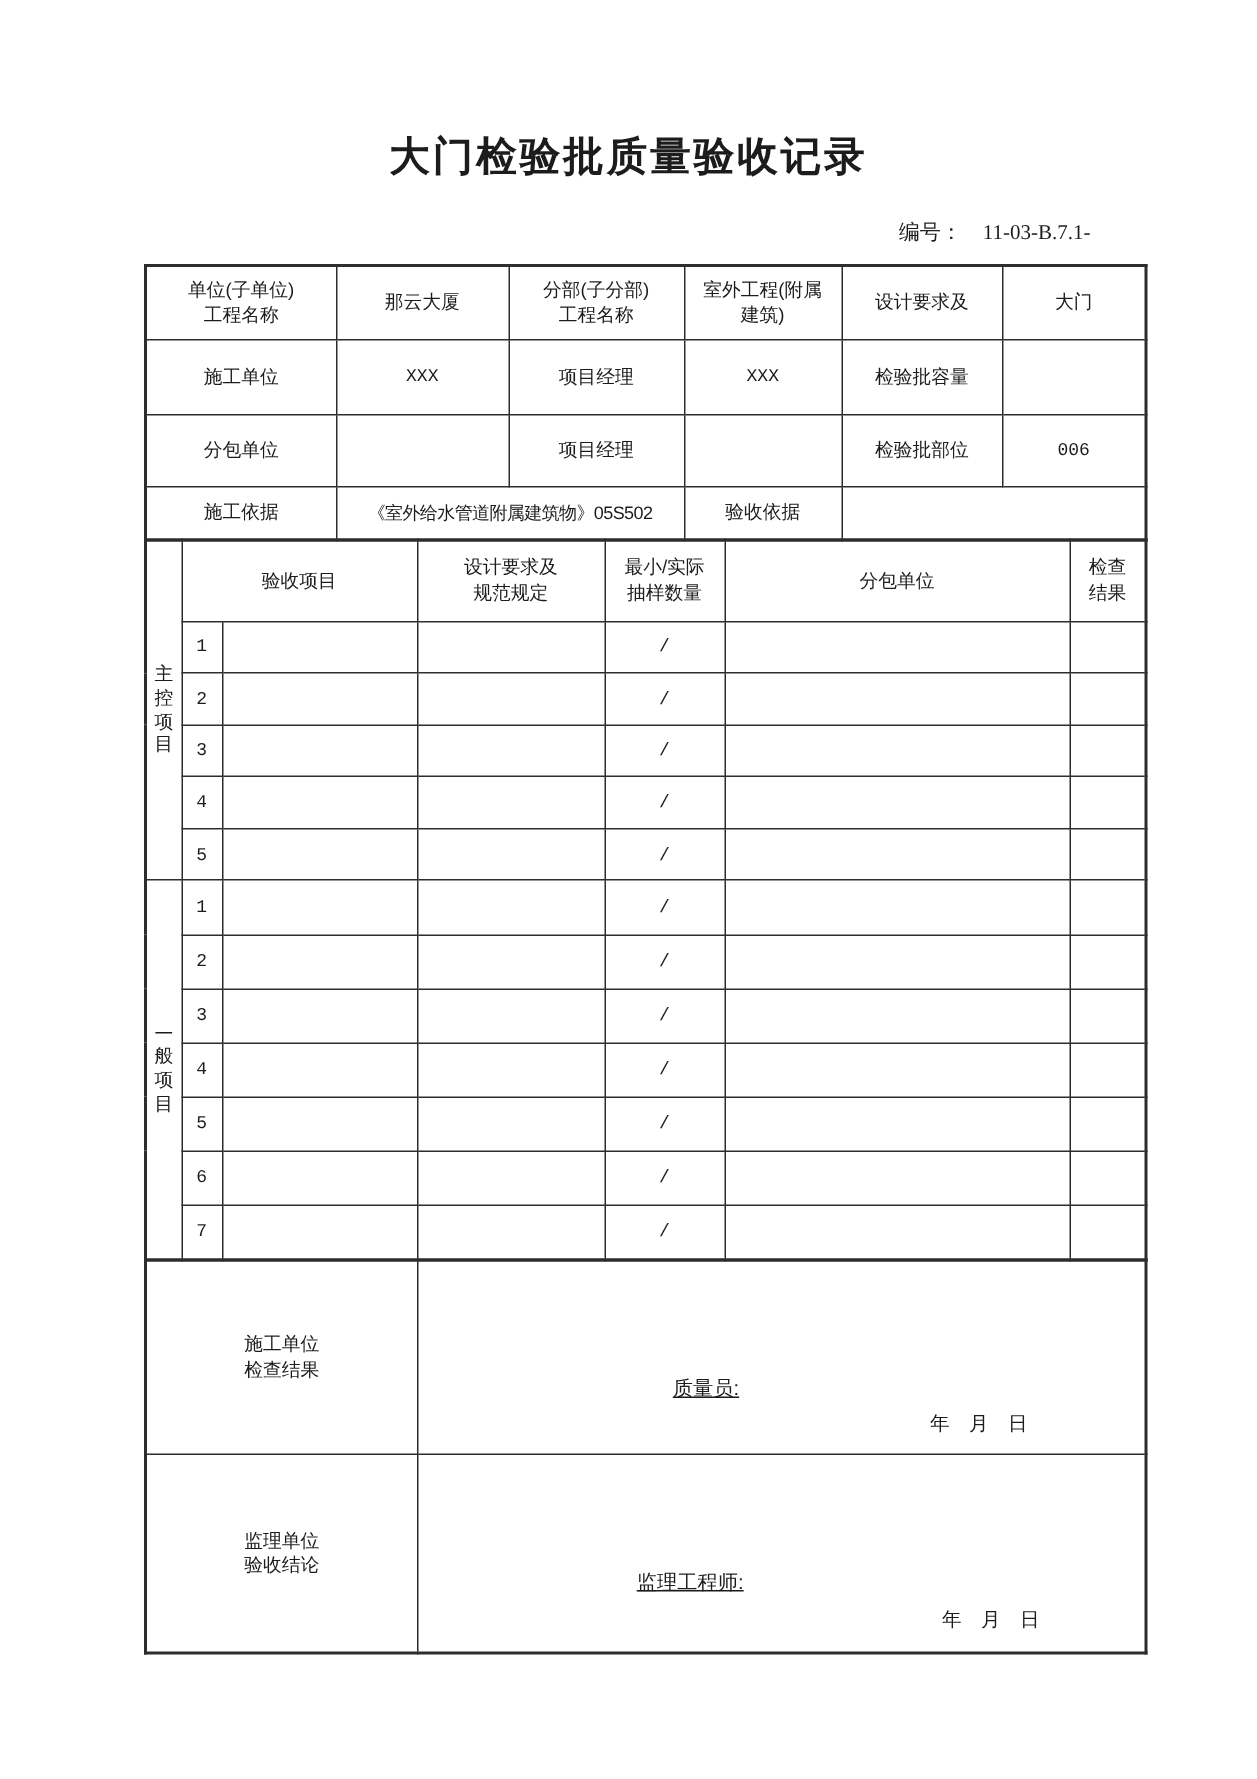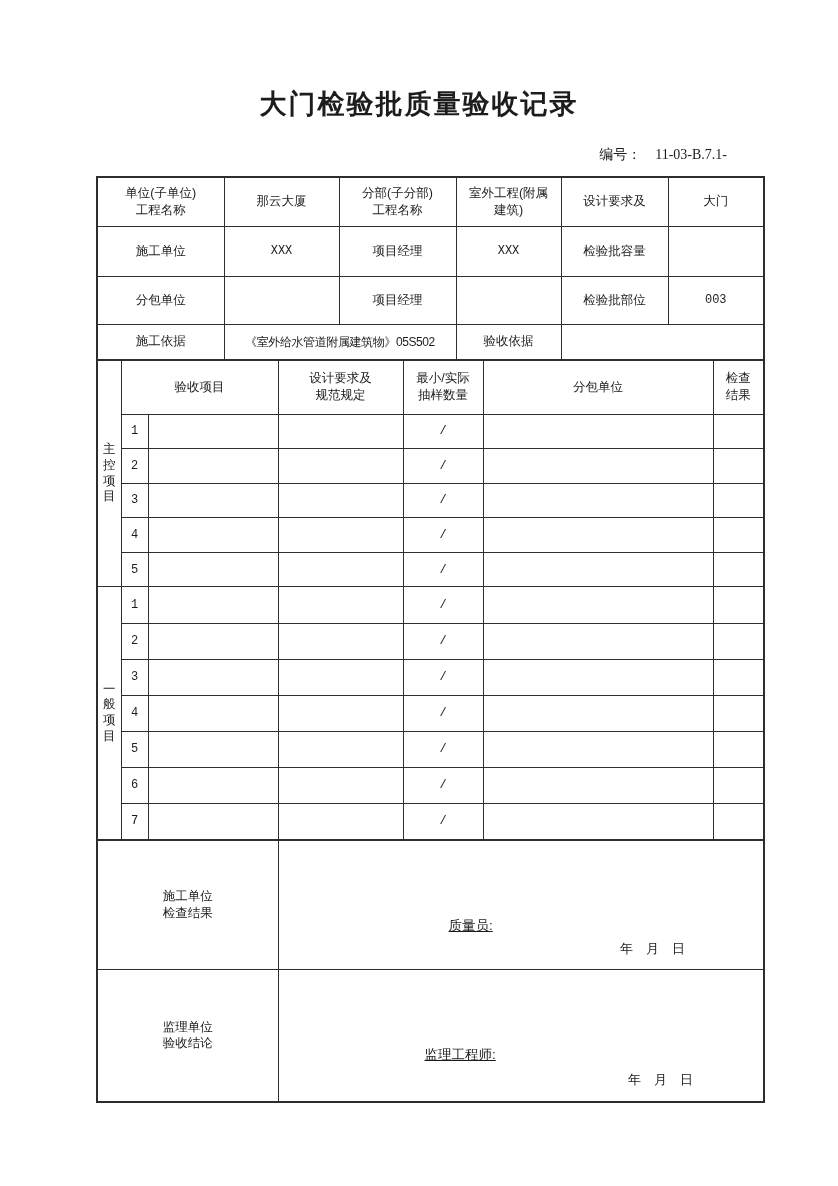--- a/index.html
+++ b/index.html
@@ -79,21 +79,21 @@
         <td class="mono">XXX</td>
         <td>检验批容量</td>
         <td></td>
       </tr>
       <tr style="height:48px">
         <td>分包单位</td>
         <td></td>
         <td>项目经理</td>
         <td></td>
         <td>检验批部位</td>
-        <td class="mono">003</td>
+        <td class="mono">006</td>
       </tr>
       <tr style="height:36px">
         <td>施工依据</td>
         <td colspan="2" class="tight">《室外给水管道附属建筑物》05S502</td>
         <td>验收依据</td>
         <td colspan="2"></td>
       </tr>
     </tbody>
       </table>
 

